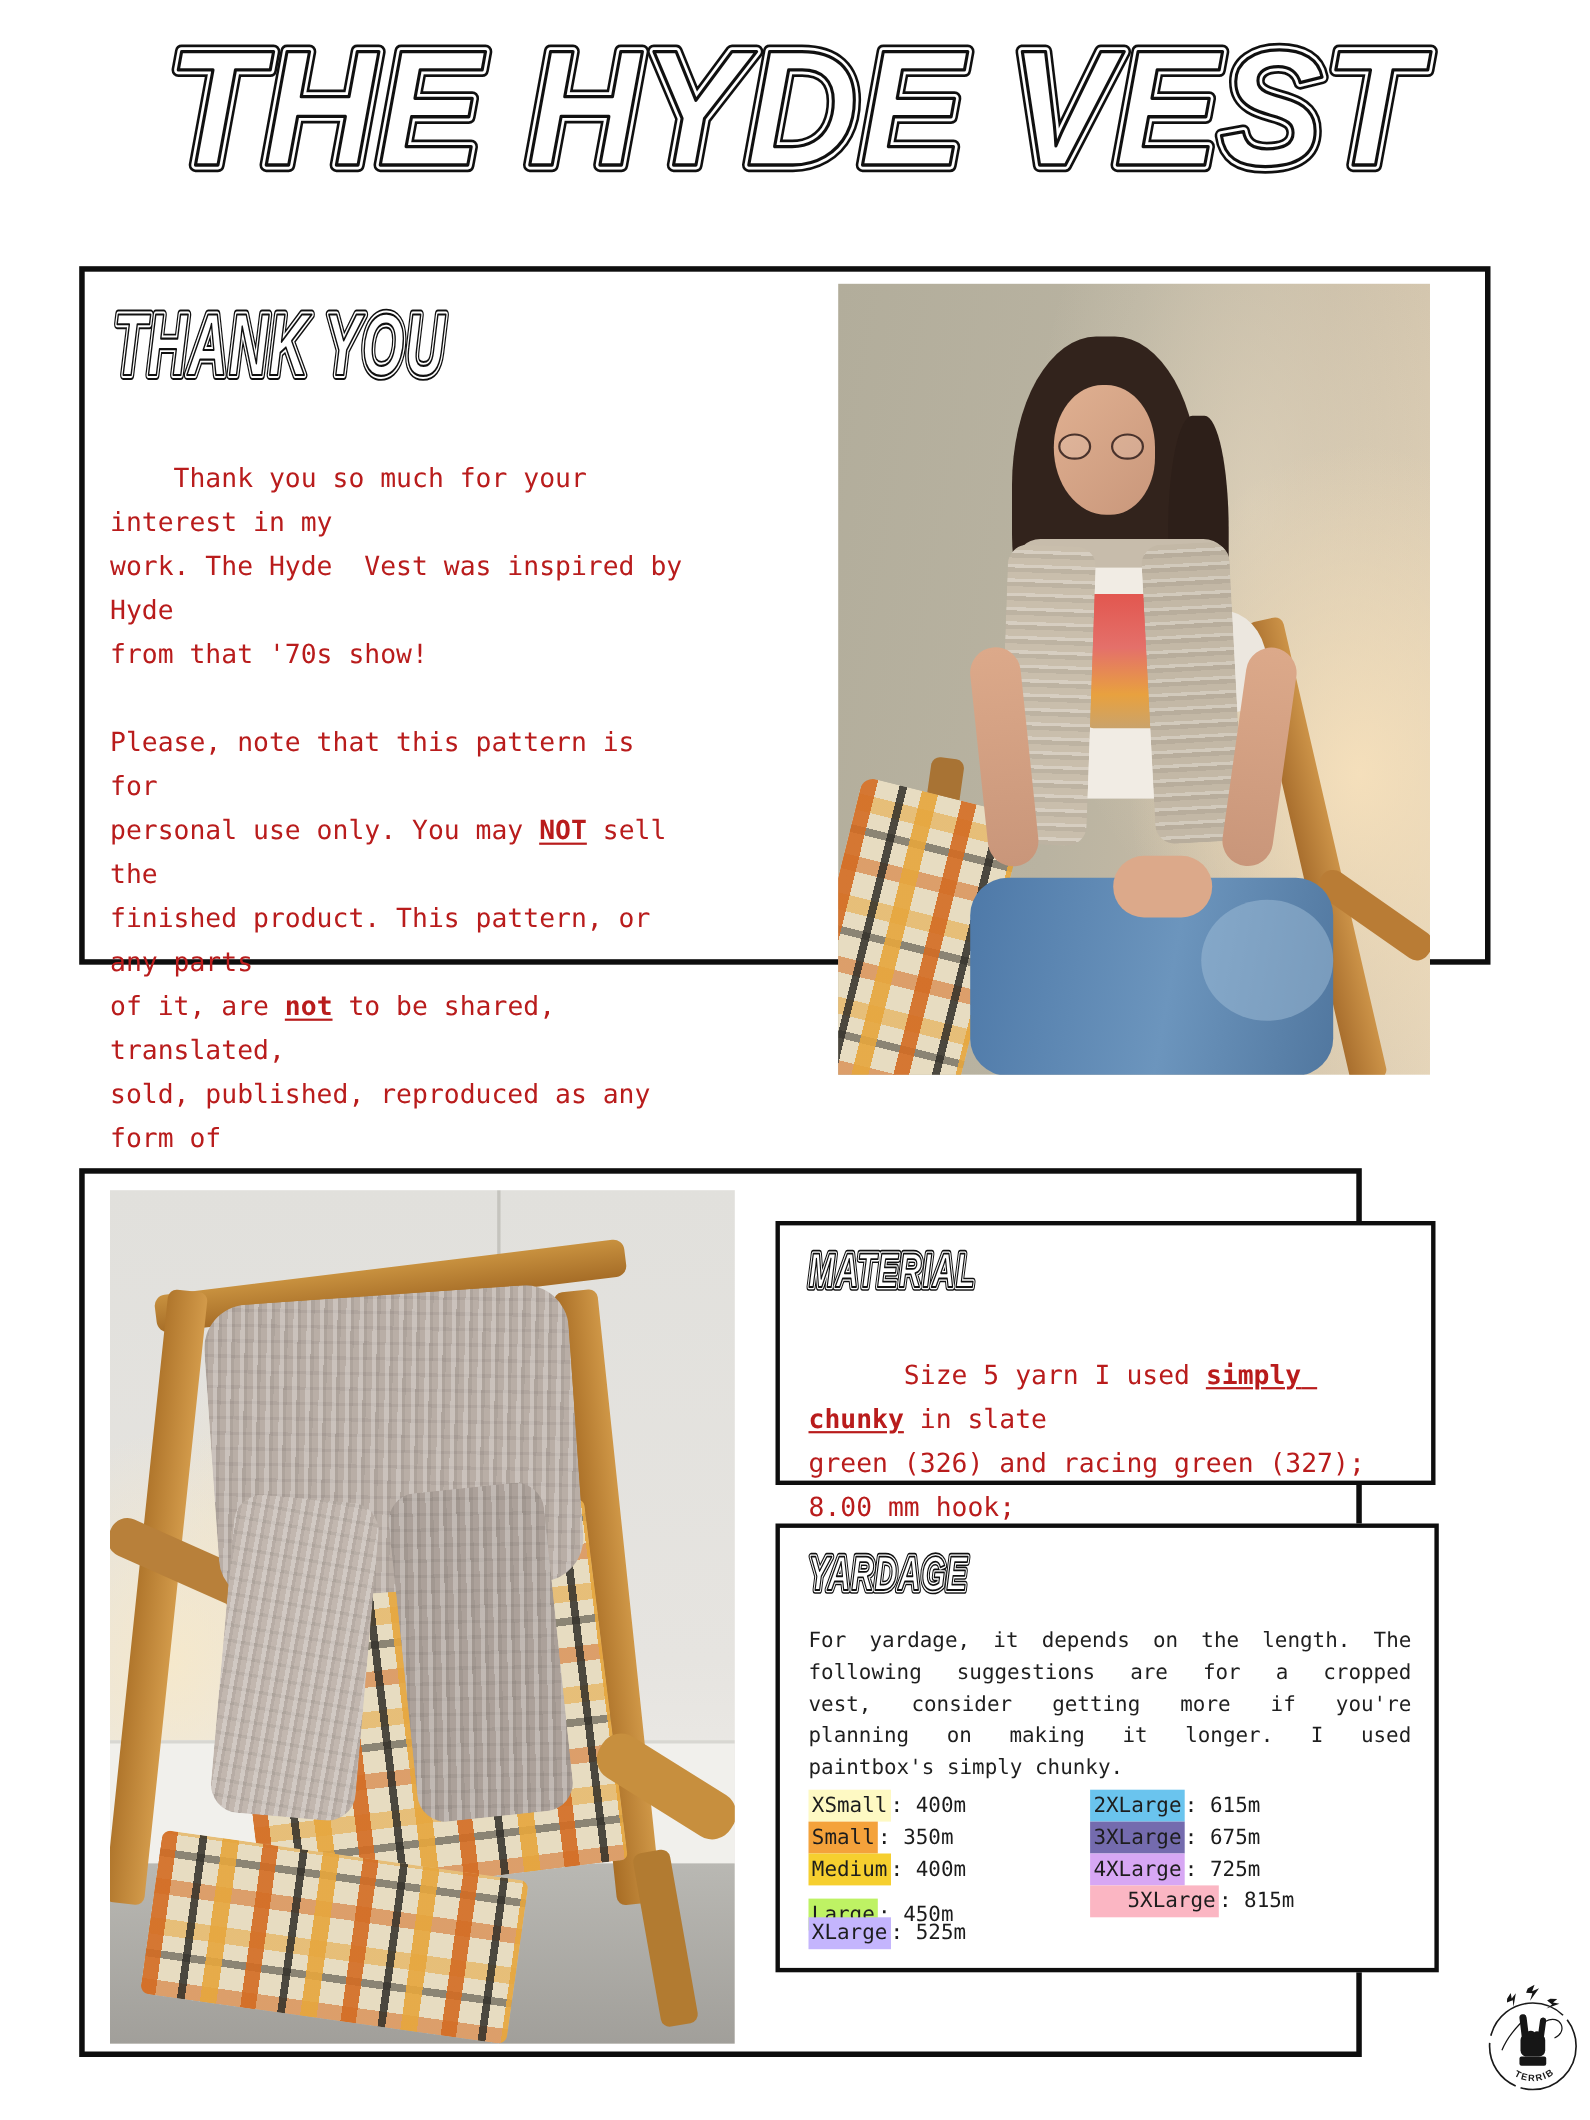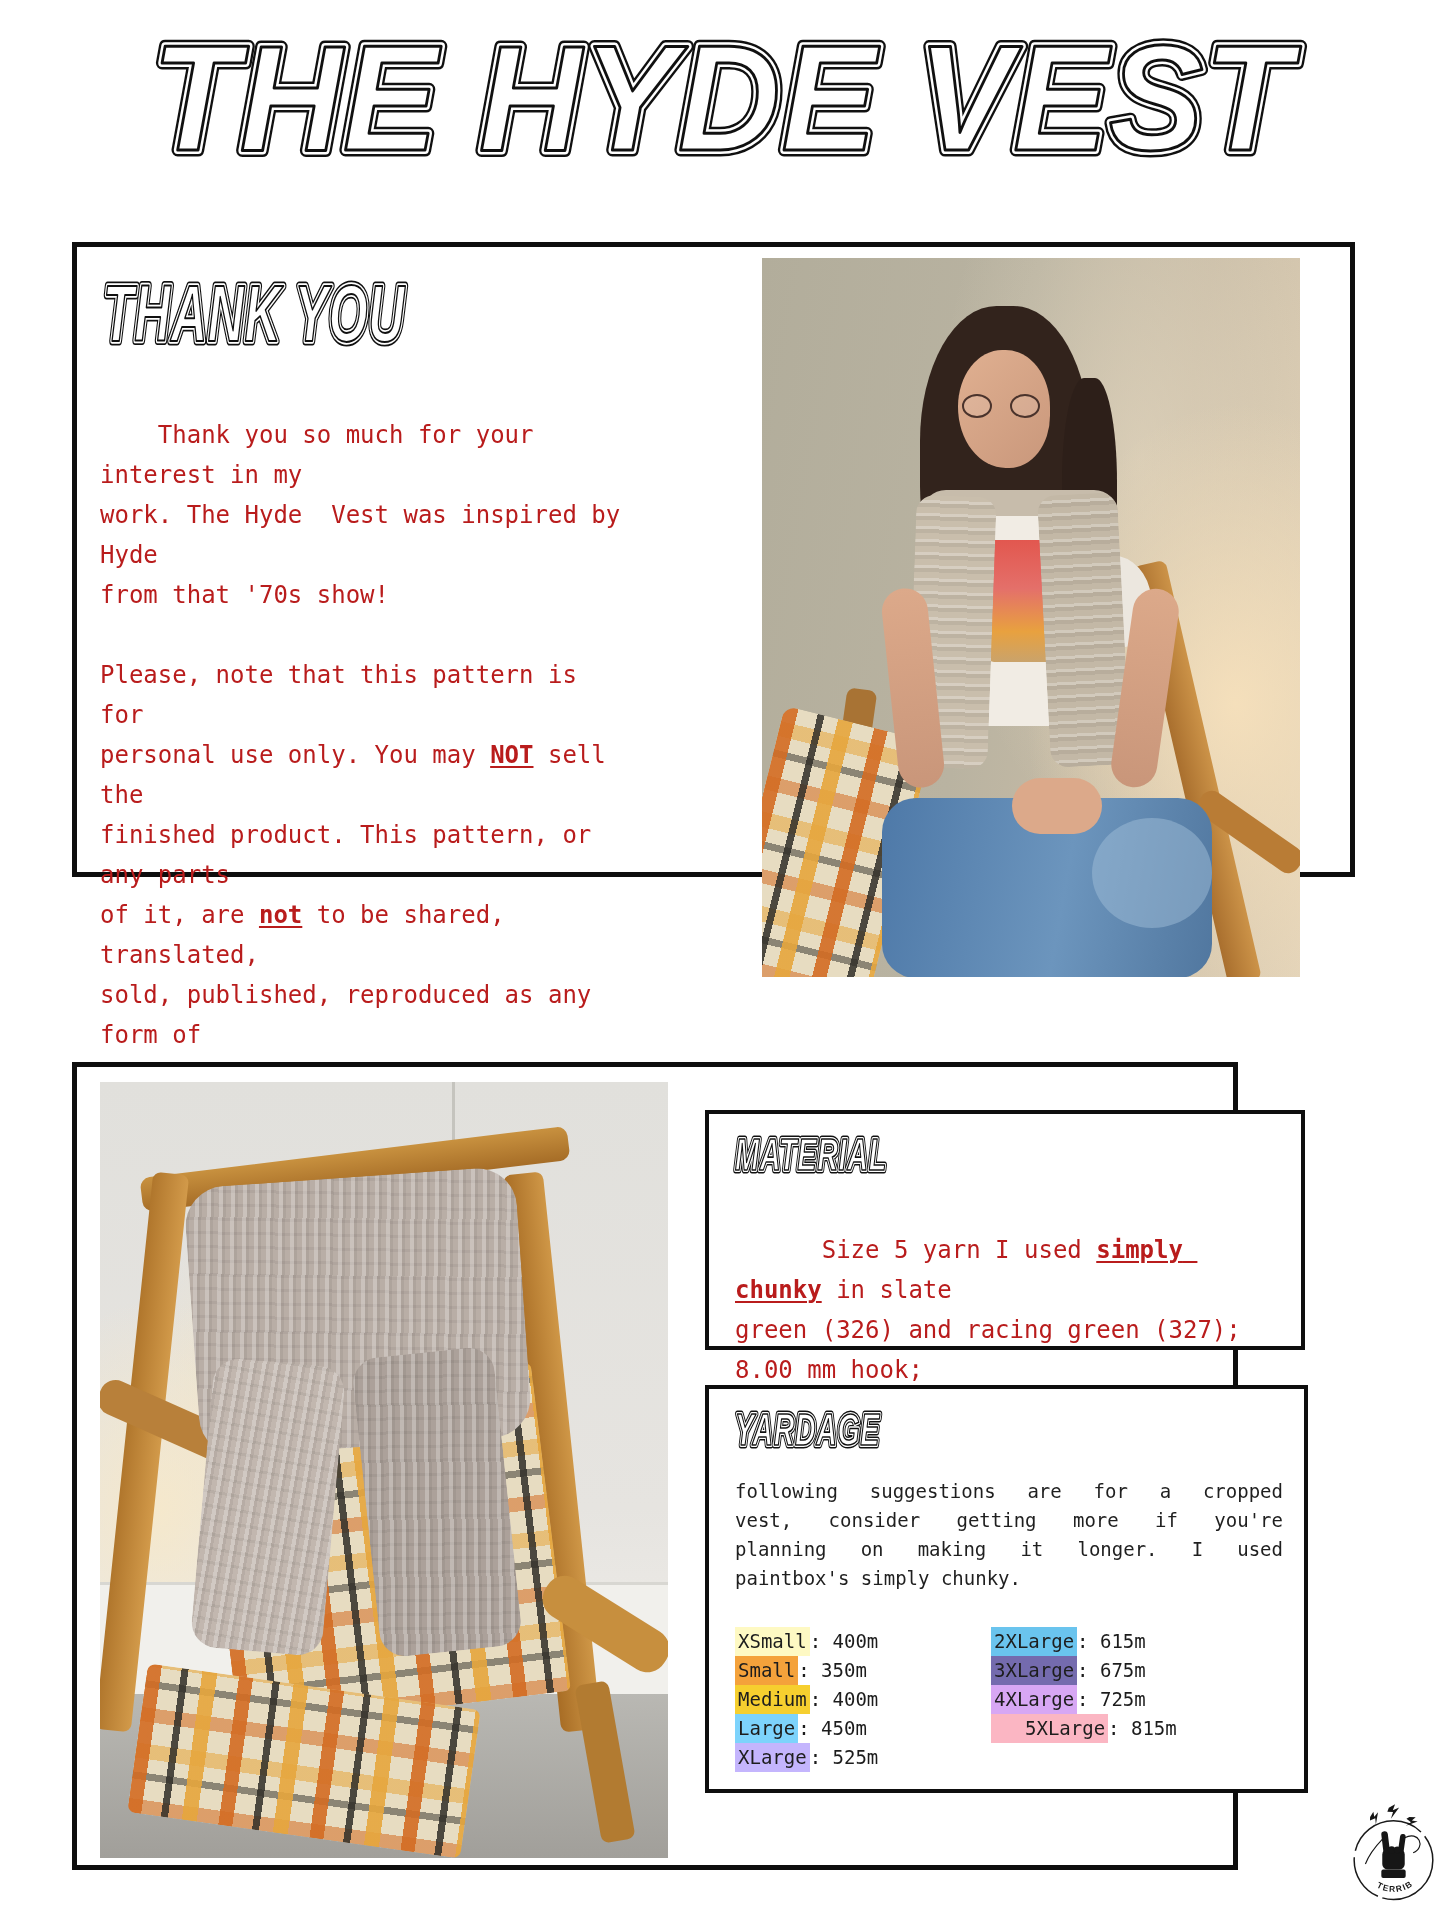--- a/index.html
+++ b/index.html
@@ -192,31 +192,32 @@
   </div>
 
   <div class="innerframe" style="left:628px;top:318px;width:603px;height:408px">
     <svg class="osvg" style="left:22px;top:16px" width="200" height="54">
       <text class="l1" x="4" y="40" font-size="44" stroke-width="7" textLength="145" lengthAdjust="spacingAndGlyphs">YARDAGE</text>
       <text class="l2" x="4" y="40" font-size="44" stroke-width="4.2" textLength="145" lengthAdjust="spacingAndGlyphs">YARDAGE</text>
       <text class="l3" x="4" y="40" font-size="44" stroke-width="1.6" textLength="145" lengthAdjust="spacingAndGlyphs">YARDAGE</text>
     </svg>
 
     <div class="jlines" style="left:26px;top:88px;width:548px">
+        <div>For yardage, it depends on the length. The</div>
         <div>following suggestions are for a cropped</div>
         <div>vest, consider getting more if you're</div>
         <div>planning on making it longer. I used</div>
         <div>paintbox's simply chunky.</div>
       </div>
 
     <div class="size-col" style="left:26px;top:238px">
       <div class="size-row"><span class="hl" style="background-color: #fef9c3;">XSmall</span><span>: </span><span>400m</span></div>
       <div class="size-row"><span class="hl" style="background-color: rgb(244, 162, 59);">Small</span><span>: </span><span>350m</span></div>
       <div class="size-row"><span class="hl" style="background-color: rgb(246, 207, 47);">Medium</span><span>: </span><span>400m</span></div>
-      <div class="size-row"><span class="hl" style="background-color: #7dd3fc;">Large</span><span>: </span><span>450m</span></div>
+      <div class="size-row"><span class="hl" style="background-color: #bef264; margin-top: 12px;">Large</span><span>: </span><span>450m</span></div>
       <div class="size-row"><span class="hl" style="background-color: #c4b5fd;">XLarge</span><span>: </span><span>525m</span></div>
     </div>
     <div class="size-col" style="left:282px;top:238px">
       <div class="size-row"><span class="hl" style="background-color: rgb(106, 196, 238);">2XLarge</span><span>: </span><span>615m</span></div>
       <div class="size-row"><span class="hl" style="background-color: rgb(116, 107, 174);">3XLarge</span><span>: </span><span>675m</span></div>
       <div class="size-row"><span class="hl" style="background-color: rgb(215, 167, 244);">4XLarge</span><span>: </span><span>725m</span></div>
       <div class="size-row"><span class="hl" style="background-color: rgb(251, 182, 195); padding-left: 34px;">5XLarge</span><span>: </span><span>815m</span></div>
     </div>
   </div>
 </section>

